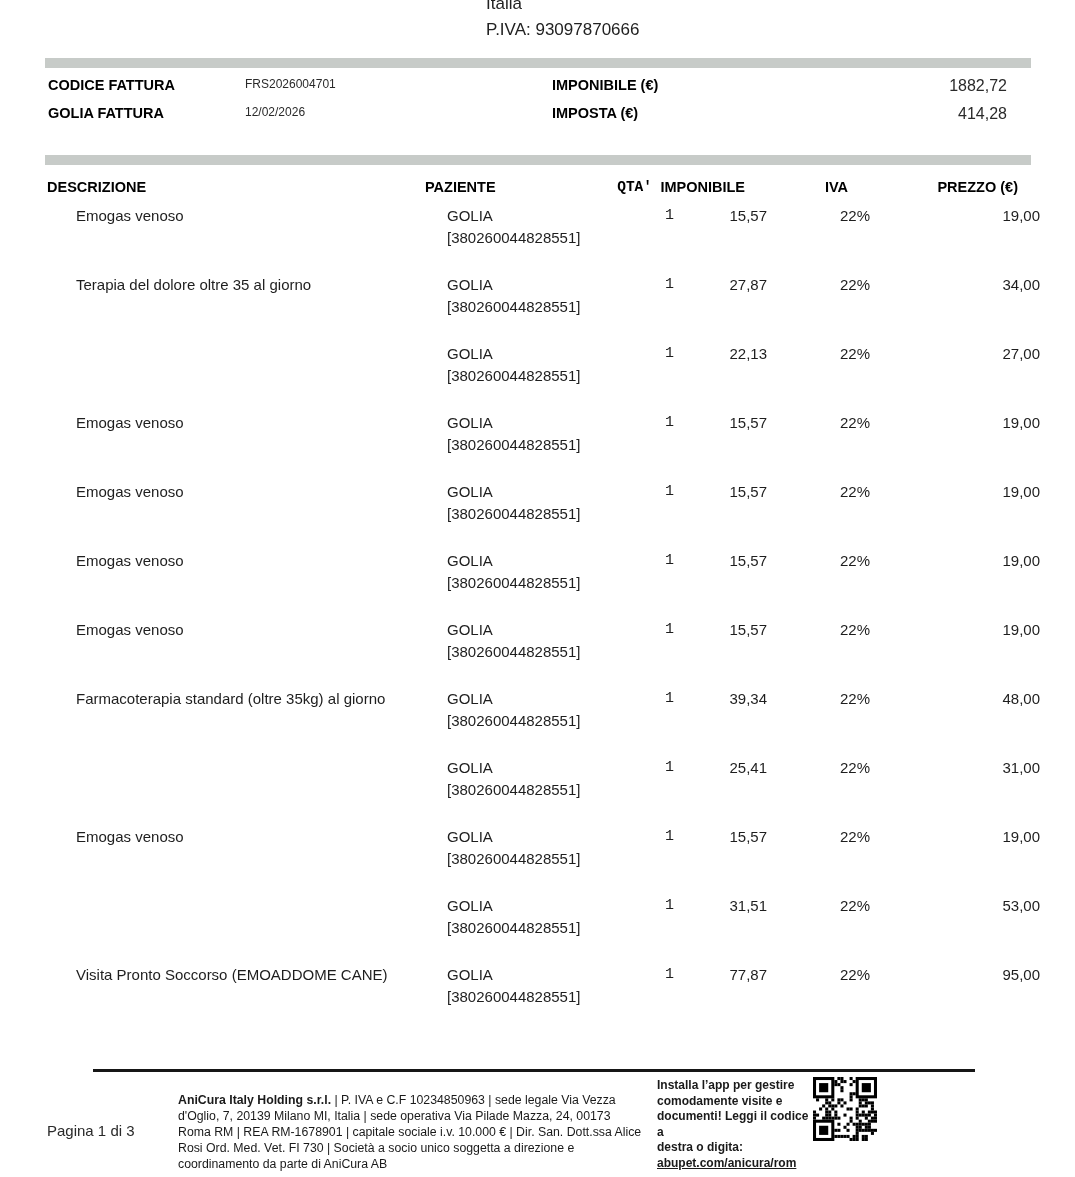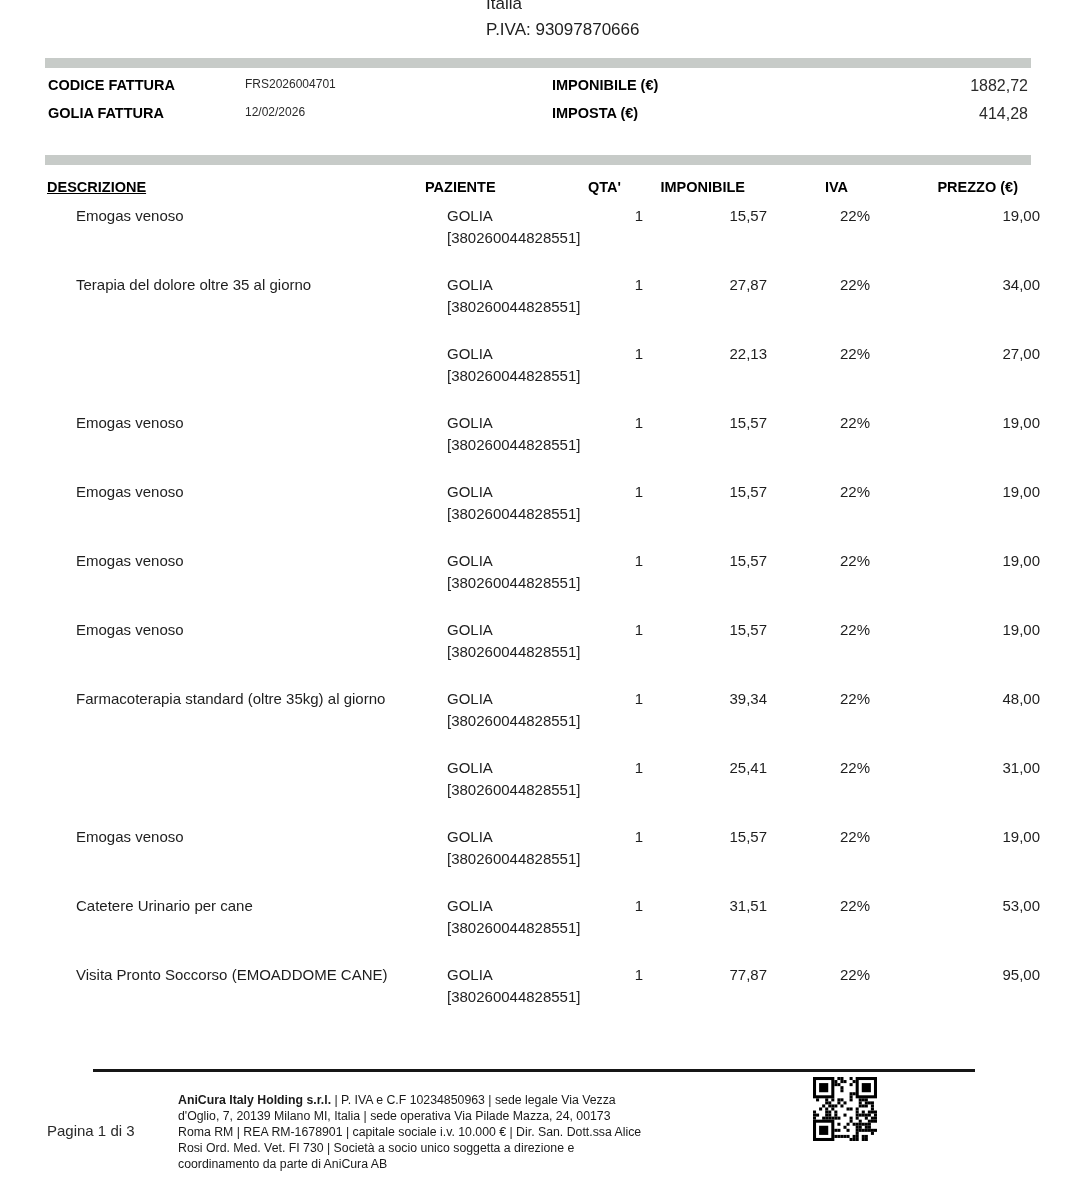--- a/index.html
+++ b/index.html
@@ -22,32 +22,32 @@
   .bar1 { top: 58px; }
   .bar2 { top: 155px; }
 
   
   .summary { position: absolute; left: 0; top: 71px; width: 1075px; }
   .srow { position: relative; height: 28px; padding-top: 6px; box-sizing: border-box; }
   .scell { position: absolute; top: 6px; white-space: nowrap; }
   .slabel  { left: 48px;  font-weight: bold; font-size: 14.5px; color: #000; }
   .sval    { left: 245px; font-size: 12px; color: #2a2a2a; }
   .srlabel { left: 552px; font-weight: bold; font-size: 14.5px; color: #000; }
-  .srval   { right: 47px; font-size: 16px; color: #2a2a2a; }
+  .srval   { right: 68px; font-size: 16px; color: #2a2a2a; }
 
   
   .thead { position: absolute; left: 0; top: 170px; width: 1075px; height: 28px; }
   .thead .c { font-weight: bold; font-size: 14.5px; color: #000; }
   .tbody { position: absolute; left: 0; top: 199px; width: 1075px; padding-left: 22px; }
   .trow { position: relative; height: 69px; }
   .c { position: absolute; top: 6px; font-size: 15px; line-height: 22px; white-space: nowrap; }
   .c.desc { left: 54px; width: 368px; white-space: normal; }
-  .thead .c.desc { left: 47px; text-decoration: underline; }
+  .thead .c.desc { left: 47px; }
   .c.pat  { left: 425px; width: 180px; }
-  .c.qty  { left: 553px; width: 68px;  text-align: right; }
+  .c.qty  { left: 584px; width: 68px;  text-align: right; font-family: Liberation Mono, monospace; }
   .c.imp  { left: 630px; width: 115px; text-align: right; }
   .c.iva  { left: 750px; width: 98px;  text-align: right; }
   .c.prz  { left: 850px; width: 168px; text-align: right; }
 
   
   .footer-rule { position: absolute; left: 93px; top: 1069px; width: 882px; height: 3px; background: #161616; }
   .page-num { position: absolute; left: 47px; top: 1122px; font-size: 15px; color: #2a2a2a; }
   .company { position: absolute; left: 178px; top: 1080px; width: 468px; font-size: 12.3px; line-height: 16px; color: #1a1a1a; }
   .company b { font-weight: bold; }
   .promo { position: absolute; left: 657px; top: 1078px; width: 160px; font-size: 12px; line-height: 15.5px; font-weight: bold; color: #1a1a1a; }
@@ -205,21 +205,20 @@
         <span style="display:block">GOLIA</span>
         <span style="display:block">[380260044828551]</span>
       </span>
       <span class="c qty">1</span>
       <span class="c imp">15,57</span>
       <span class="c iva">22%</span>
       <span class="c prz">19,00</span>
     </div>
 
     <div class="trow">
-      <span class="c desc">Catetere Urinario per cane</span>
       <span class="c pat">
         <span style="display:block">GOLIA</span>
         <span style="display:block">[380260044828551]</span>
       </span>
       <span class="c qty">1</span>
       <span class="c imp">31,51</span>
       <span class="c iva">22%</span>
       <span class="c prz">53,00</span>
     </div>
 
@@ -232,20 +231,27 @@
       <span class="c qty">1</span>
       <span class="c imp">77,87</span>
       <span class="c iva">22%</span>
       <span class="c prz">95,00</span>
     </div>
   </div>
 
   <div class="footer-rule" style="background: rgb(22, 22, 22);"></div>
   <div class="page-num">Pagina 1 di 3</div>
   <p class="company"><b>AniCura Italy Holding s.r.l.</b><span> | P. IVA e C.F 10234850963 | sede legale Via Vezza d'Oglio, 7, 20139 Milano MI, Italia | sede operativa Via Pilade Mazza, 24, 00173 Roma RM | REA RM-1678901 | capitale sociale i.v. 10.000 € | Dir. San. Dott.ssa Alice Rosi Ord. Med. Vet. FI 730 | Società a socio unico soggetta a direzione e coordinamento da parte di AniCura AB</span></p>
+  <div class="promo">
+    <div>Installa l’app per gestire</div>
+    <div>comodamente visite e</div>
+    <div>documenti! Leggi il codice a</div>
+    <div>destra o digita:</div>
+    <a>abupet.com/anicura/rom</a>
+  </div>
   <svg class="qr" id="qr" viewBox="0 0 21 21">
       <rect x="0" y="0" width="7" height="7" fill="#000"></rect>
       <rect x="1" y="1" width="5" height="5" fill="#fff"></rect>
       <rect x="2" y="2" width="3" height="3" fill="#000"></rect>
       <rect x="14" y="0" width="7" height="7" fill="#000"></rect>
       <rect x="15" y="1" width="5" height="5" fill="#fff"></rect>
       <rect x="16" y="2" width="3" height="3" fill="#000"></rect>
       <rect x="0" y="14" width="7" height="7" fill="#000"></rect>
       <rect x="1" y="15" width="5" height="5" fill="#fff"></rect>
       <rect x="2" y="16" width="3" height="3" fill="#000"></rect>

